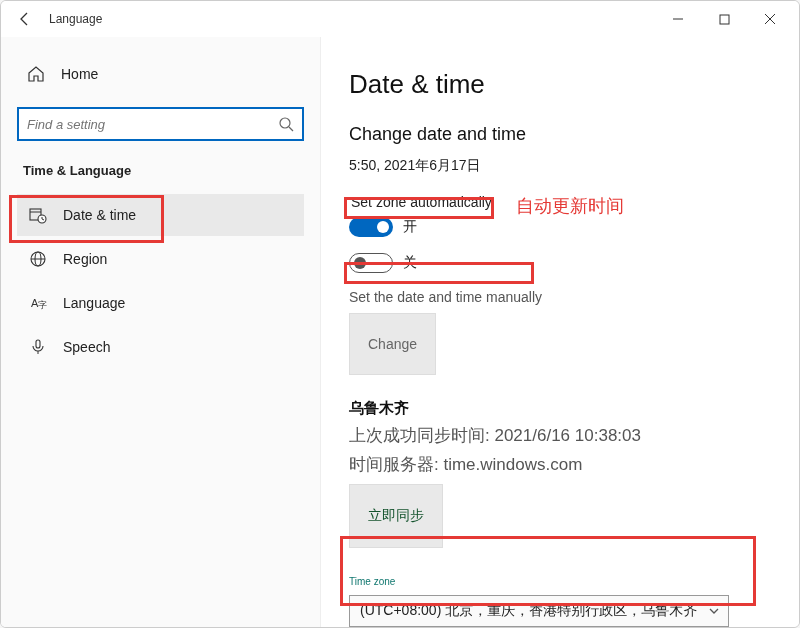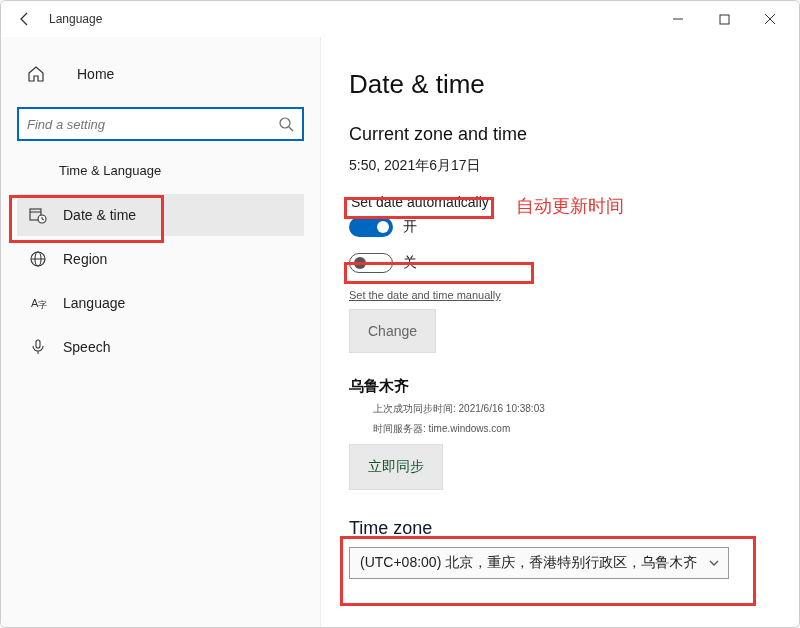--- a/index.html
+++ b/index.html
@@ -6,54 +6,54 @@
 body { background: #f5f5f5; width: 800px; height: 628px; overflow: hidden; border: 1px solid #ccc; border-radius: 6px; }
 .window { display: flex; flex-direction: column; height: 100%; background: #fff; }
 .titlebar { display: flex; align-items: center; height: 36px; padding: 0 6px; }
 .titlebar-left { display: flex; align-items: center; gap: 14px; padding-left: 8px; }
 .back-btn { width: 20px; height: 20px; display: flex; align-items: center; justify-content: center; color: #333; cursor: pointer; }
 .title-text { font-size: 12px; color: #333; }
 .titlebar-right { margin-left: auto; display: flex; }
 .win-btn { width: 46px; height: 32px; display: flex; align-items: center; justify-content: center; color: #333; cursor: pointer; }
 .body { flex: 1; display: flex; min-height: 0; }
 .sidebar { width: 320px; background: #fafafa; padding: 20px 16px 10px 16px; display: flex; flex-direction: column; gap: 4px; border-right: 1px solid #eee; }
-.home-row { display: flex; align-items: center; gap: 32px; padding: 8px 10px; cursor: pointer; }
+.home-row { display: flex; align-items: center; gap: 16px; padding: 8px 10px; cursor: pointer; }
 .home-row .icon { width: 18px; height: 18px; color: #333; }
 .home-row span.label { font-size: 14px; color: #222; }
 .search-box { margin-top: 12px; border: 2px solid #0067c0; height: 34px; display: flex; align-items: center; padding: 0 8px; background: #fff; }
 .search-box input { border: none; outline: none; flex: 1; font-size: 13px; font-style: italic; color: #777; background: transparent; }
 .search-box .sicon { width: 16px; height: 16px; color: #666; }
-.category { margin-top: 18px; font-size: 13px; font-weight: 400; color: #222; padding-left: 6px; margin-left: 36px; }
+.category { margin-top: 18px; font-size: 13px; font-weight: 700; color: #222; padding-left: 6px; }
 .nav { margin-top: 12px; display: flex; flex-direction: column; gap: 2px; }
 .nav-item { display: flex; align-items: center; gap: 16px; padding: 12px 12px; cursor: pointer; font-size: 14px; color: #222; }
 .nav-item .icon { width: 18px; height: 18px; color: #333; flex-shrink: 0; }
 .nav-item.selected { background: #e9e9e9; }
 .red-box { position: absolute; border: 3px solid #e53935; pointer-events: none; }
 .red-text { position: absolute; color: #e53935; font-size: 18px; pointer-events: none; }
 .content { flex: 1; padding: 32px 28px 10px 28px; overflow: auto; position: relative; }
 .h1 { font-size: 26px; font-weight: 400; color: #111; margin-bottom: 24px; }
 .h2 { font-size: 18px; font-weight: 400; color: #111; margin-bottom: 12px; }
 .current-dt { font-size: 14px; color: #222; margin-bottom: 18px; }
 .setting-label { font-size: 14px; color: #222; display: inline-block; padding: 1px 2px; }
 .toggle-row { display: flex; align-items: center; gap: 10px; margin-top: 6px; margin-bottom: 16px; }
 .toggle { width: 44px; height: 20px; border-radius: 10px; position: relative; display: inline-block; }
 .toggle.on { background: #0067c0; }
 .toggle.off { background: #fff; border: 1px solid #555; }
 .toggle .knob { position: absolute; width: 12px; height: 12px; border-radius: 50%; top: 50%; transform: translateY(-50%); }
 .toggle.on .knob { background: #fff; right: 4px; }
 .toggle.off .knob { background: #555; left: 4px; }
 .toggle-state { font-size: 14px; color: #222; }
-.manual-label { font-size: 11px; color: #555; margin-top: 8px; text-decoration: underline; }
-.btn { margin-top: 8px; display: inline-block; padding: 13px 18px; background: #e9e9e9; font-size: 14px; color: #666; border: 1px solid #ddd; cursor: default; }
+.manual-label { font-size: 14px; color: #555; margin-top: 8px; }
+.btn { margin-top: 8px; display: inline-block; padding: 22px 18px; background: #e9e9e9; font-size: 14px; color: #666; border: 1px solid #ddd; cursor: default; }
 .btn.enabled { color: #14532d; cursor: pointer; }
 .sync-block { margin-top: 24px; }
 .sync-title { font-size: 15px; font-weight: 600; color: #111; }
-.sync-line { font-size: 10px; color: #555; margin-top: 6px; margin-left: 24px; }
+.sync-line { font-size: 17px; color: #555; margin-top: 6px; }
 .tz-block { margin-top: 28px; }
-.tz-label { font-size: 18px; color: #0f172a; }
+.tz-label { font-size: 10px; color: #0f766e; }
 .tz-select { margin-top: 8px; border: 1px solid #999; padding: 6px 28px 6px 10px; font-size: 14px; color: #222; width: 380px; position: relative; background: #fafafa; cursor: pointer; }
 .tz-select .chev { position: absolute; right: 8px; top: 50%; transform: translateY(-50%); }
 .overlay { position: absolute; inset: 0; pointer-events: none; }
 </style>
 </head>
 <body>
 
 <div class="window">
   <div class="titlebar">
     <div class="titlebar-left">
@@ -132,24 +132,24 @@
               <path d="M4 8 a5 5 0 0 0 10 0" stroke="#333" stroke-width="1.1" fill="none"></path>
               <line x1="9" y1="13" x2="9" y2="16" stroke="#333"></line>
             </svg>
           <span>Speech</span>
         </div>
       </div>
     </div>
 
     <div class="content">
       <div class="h1">Date &amp; time</div>
-      <div class="h2">Current zone and time</div>
+      <div class="h2">Change date and time</div>
       <div class="current-dt">5:50, 2021年6月17日</div>
 
-      <span class="setting-label">Set date automatically</span>
+      <span class="setting-label">Set zone automatically</span>
       <div class="toggle-row">
         <div class="toggle on">
             <div class="knob"></div>
           </div>
         <span class="toggle-state">开</span>
       </div>
 
       <div class="toggle-row">
         <div class="toggle off">
             <div class="knob"></div>

